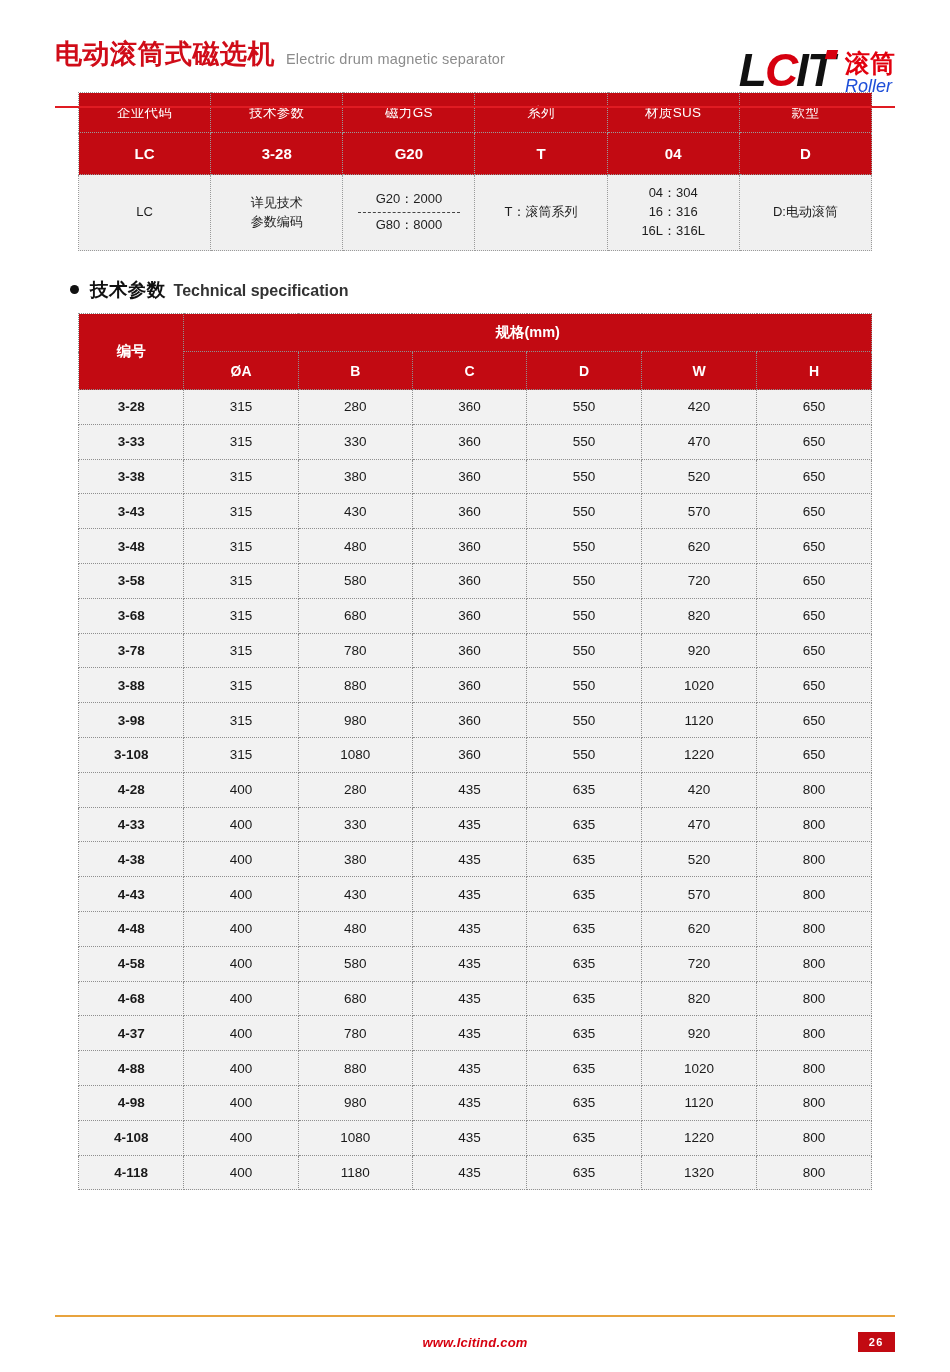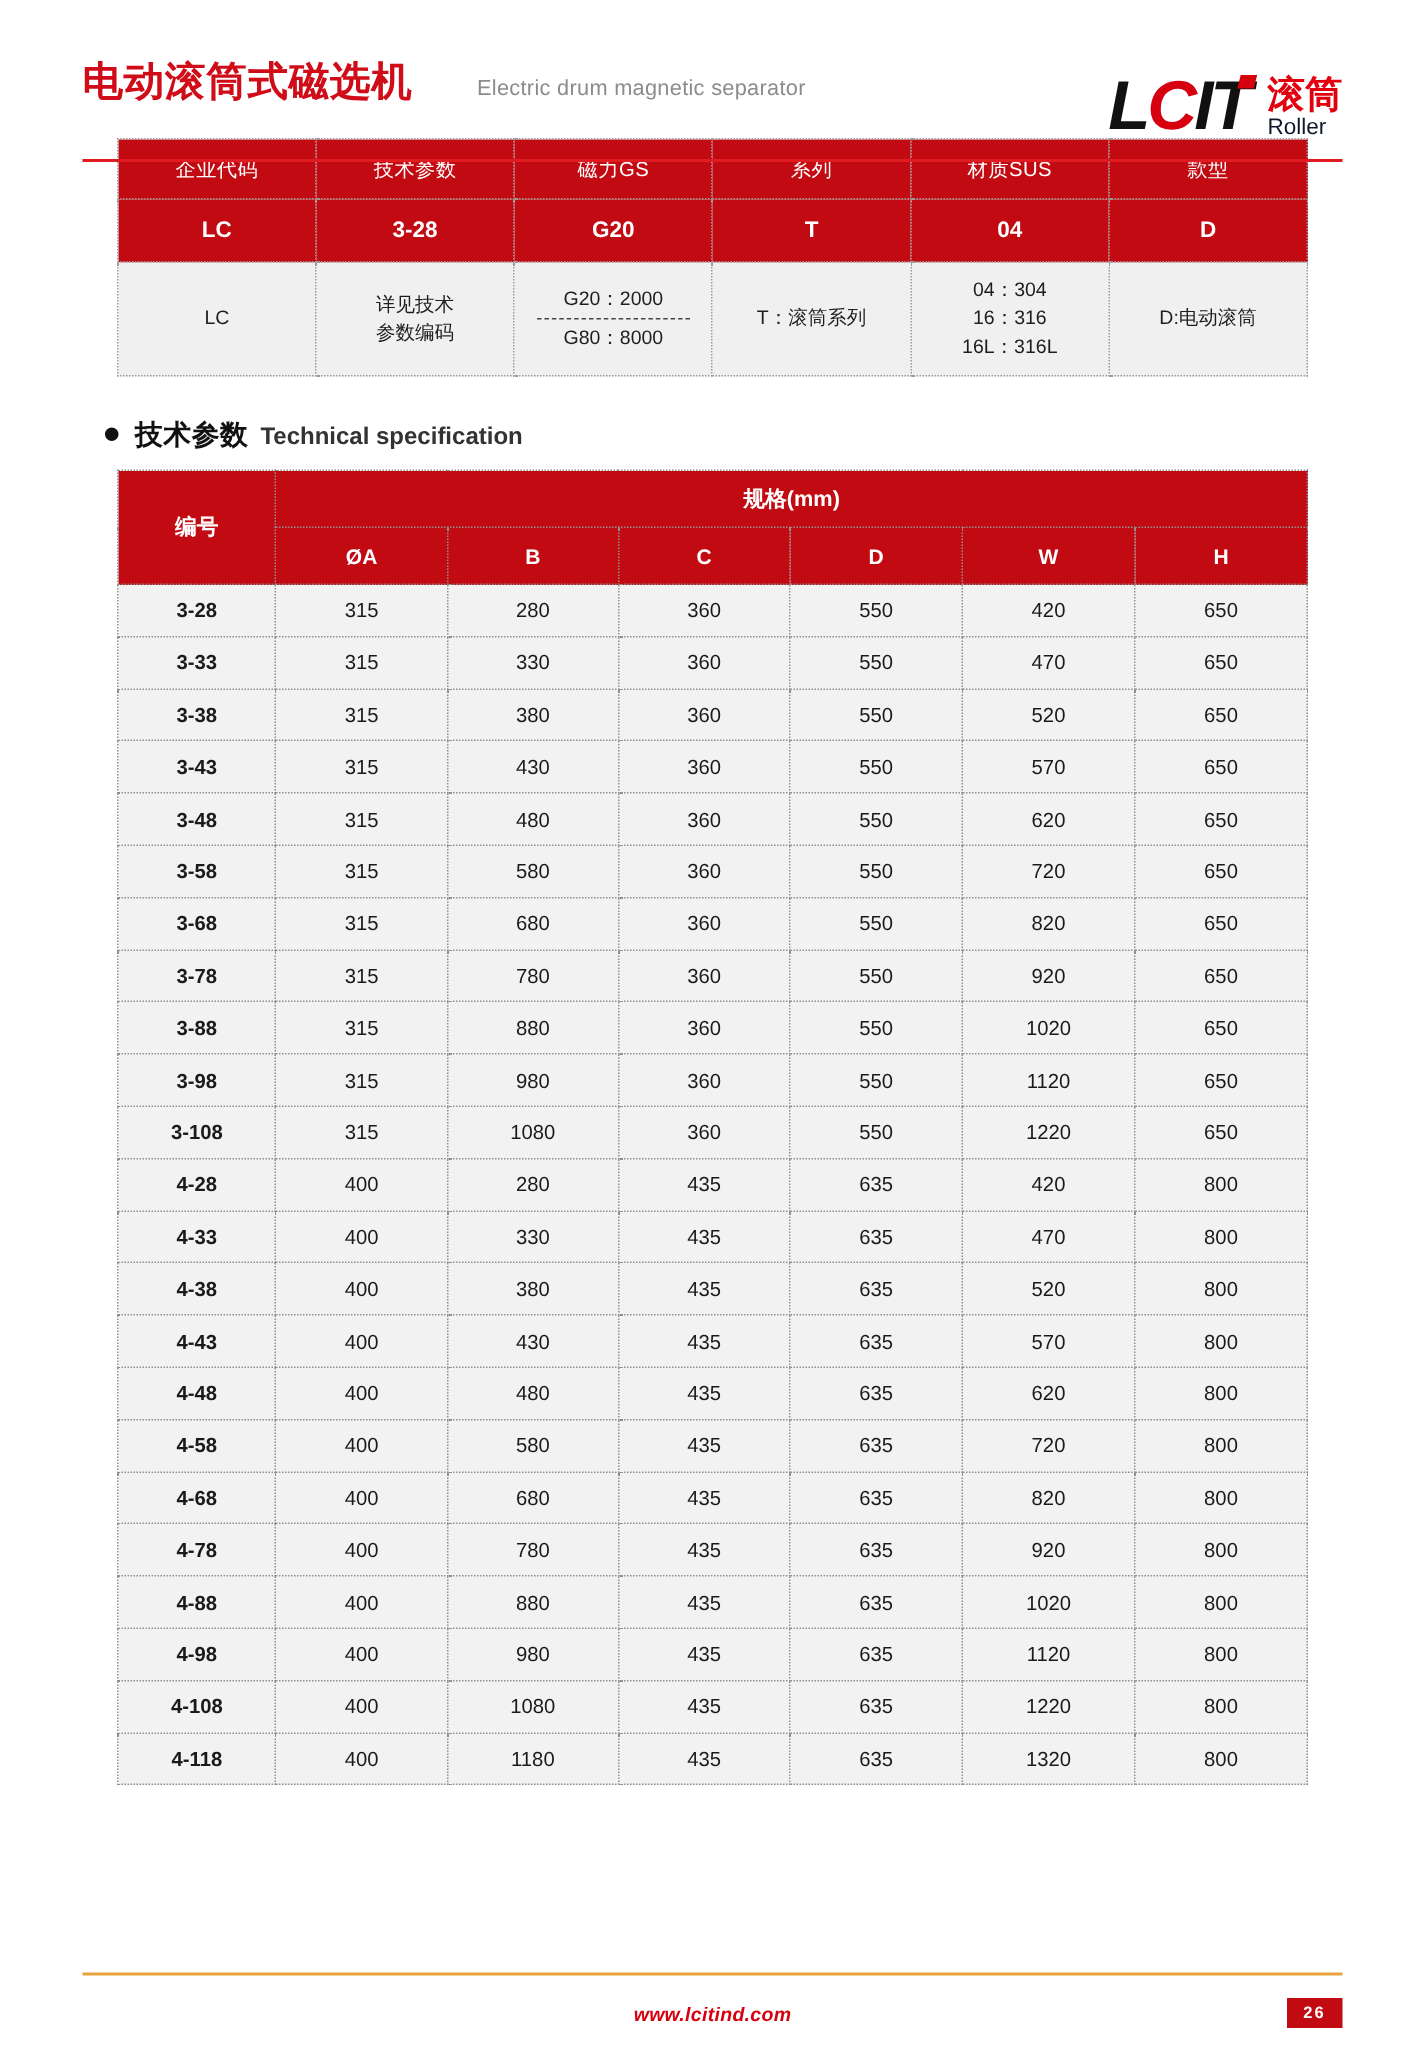--- a/index.html
+++ b/index.html
@@ -14,21 +14,20 @@
   .page { position: relative; width: 950px; height: 1372px; padding: 0; }
 
   
   .header {
     position: relative;
     margin: 0 55px;
     padding-top: 52px;
     height: 68px;
     display: flex;
     align-items: flex-end;
-    gap: 32px;
   }
   .title-cn {
     font-size: 27px;
     font-weight: bold;
     color: #D00C18;
     letter-spacing: 0.5px;
     line-height: 1;
   }
   .title-en {
     font-size: 14.5px;
@@ -79,24 +78,25 @@
     align-items: flex-start;
     padding-top: 2px;
   }
   .logo-cn {
     font-size: 25px;
     font-weight: bold;
     color: #E2000E;
     line-height: 1.05;
   }
   .logo-en {
-    font-size: 15px;
-    color: #0f172a;
+    font-size: 18px;
+    color: #1d4ed8;
     line-height: 1.1;
     margin-top: 1px;
+    font-style: italic;
   }
 
   
   .section-head {
     display: flex;
     align-items: baseline;
     margin: 0 0 11px 70px;
   }
   .bullet {
     width: 9px; height: 9px;
@@ -463,21 +463,21 @@
             <tr>
               <td class="model">4-68</td>
               <td>400</td>
               <td>680</td>
               <td>435</td>
               <td>635</td>
               <td>820</td>
               <td>800</td>
             </tr>
             <tr>
-              <td class="model">4-78</td>
+              <td class="model">4-37</td>
               <td>400</td>
               <td>780</td>
               <td>435</td>
               <td>635</td>
               <td>920</td>
               <td>800</td>
             </tr>
             <tr>
               <td class="model">4-88</td>
               <td>400</td>

